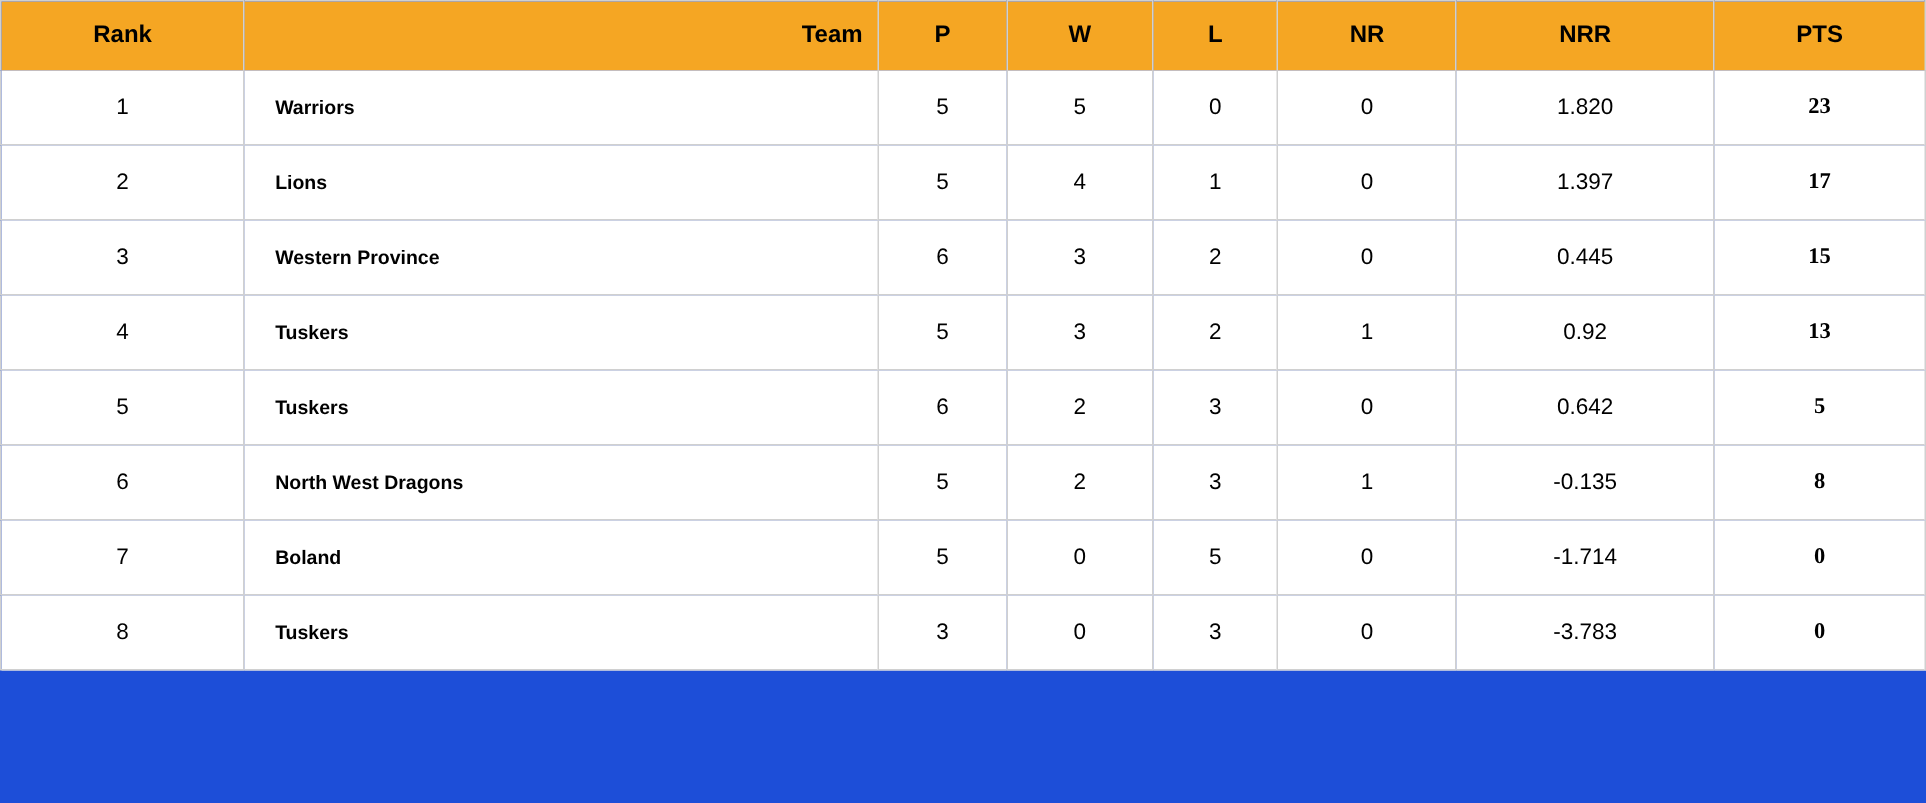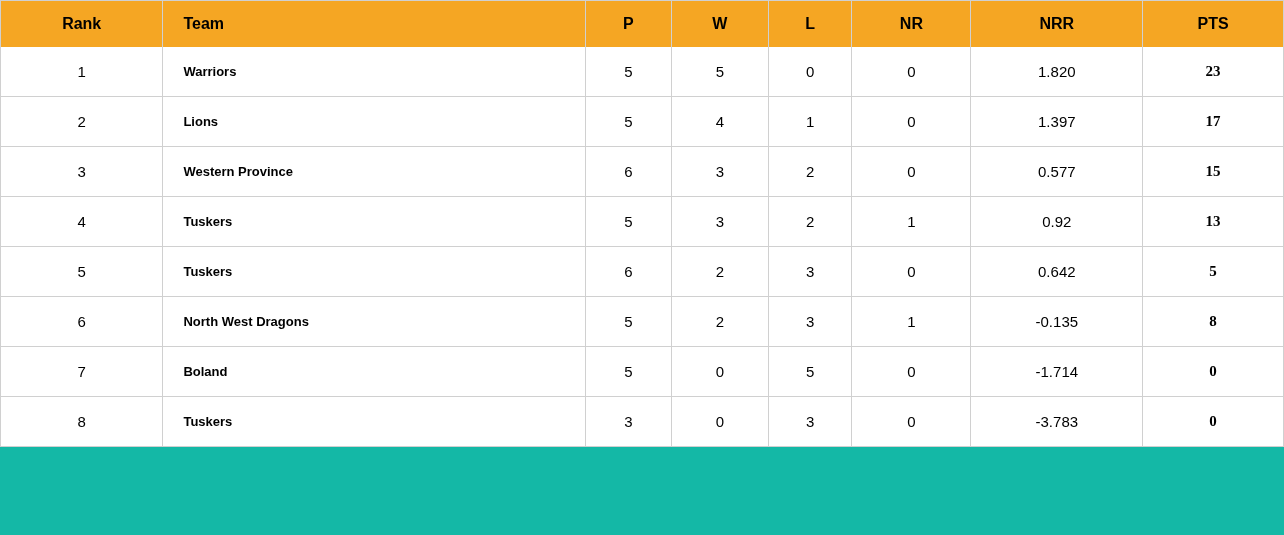--- a/index.html
+++ b/index.html
@@ -10,21 +10,21 @@
 
     body {
       background: #ffffff;
       font-family: Arial, sans-serif;
       font-size: 15px;
     }
 
     .table-container {
       width: 1284px;
       min-height: 535px;
-      background: #14b8a6;
+      background: #1d4ed8;
     }
 
     table {
       width: 100%;
       border-collapse: collapse;
       border: 1px solid #d0d0d0;
     }
 
     thead tr {
       background-color: #f5a623;
@@ -33,21 +33,21 @@
     thead th {
       color: #000000;
       font-weight: bold;
       font-size: 16px;
       padding: 14px 10px;
       text-align: center;
       border-right: 1px solid #d0d0d0;
     }
 
     thead th.team-col {
-      text-align: left;
+      text-align: right;
       padding-left: 20px;
     }
 
     tbody tr {
       border-bottom: 1px solid #d0d0d0;
       background-color: #ffffff;
     }
 
     tbody td {
       padding: 16px 10px;
@@ -111,21 +111,21 @@
           <td>1.397</td>
           <td class="pts-col">17</td>
         </tr>
         <tr>
           <td class="rank-col">3</td>
           <td class="team-col">Western Province</td>
           <td>6</td>
           <td>3</td>
           <td>2</td>
           <td>0</td>
-          <td>0.577</td>
+          <td>0.445</td>
           <td class="pts-col">15</td>
         </tr>
         <tr>
           <td class="rank-col">4</td>
           <td class="team-col">Tuskers</td>
           <td>5</td>
           <td>3</td>
           <td>2</td>
           <td>1</td>
           <td>0.92</td>

